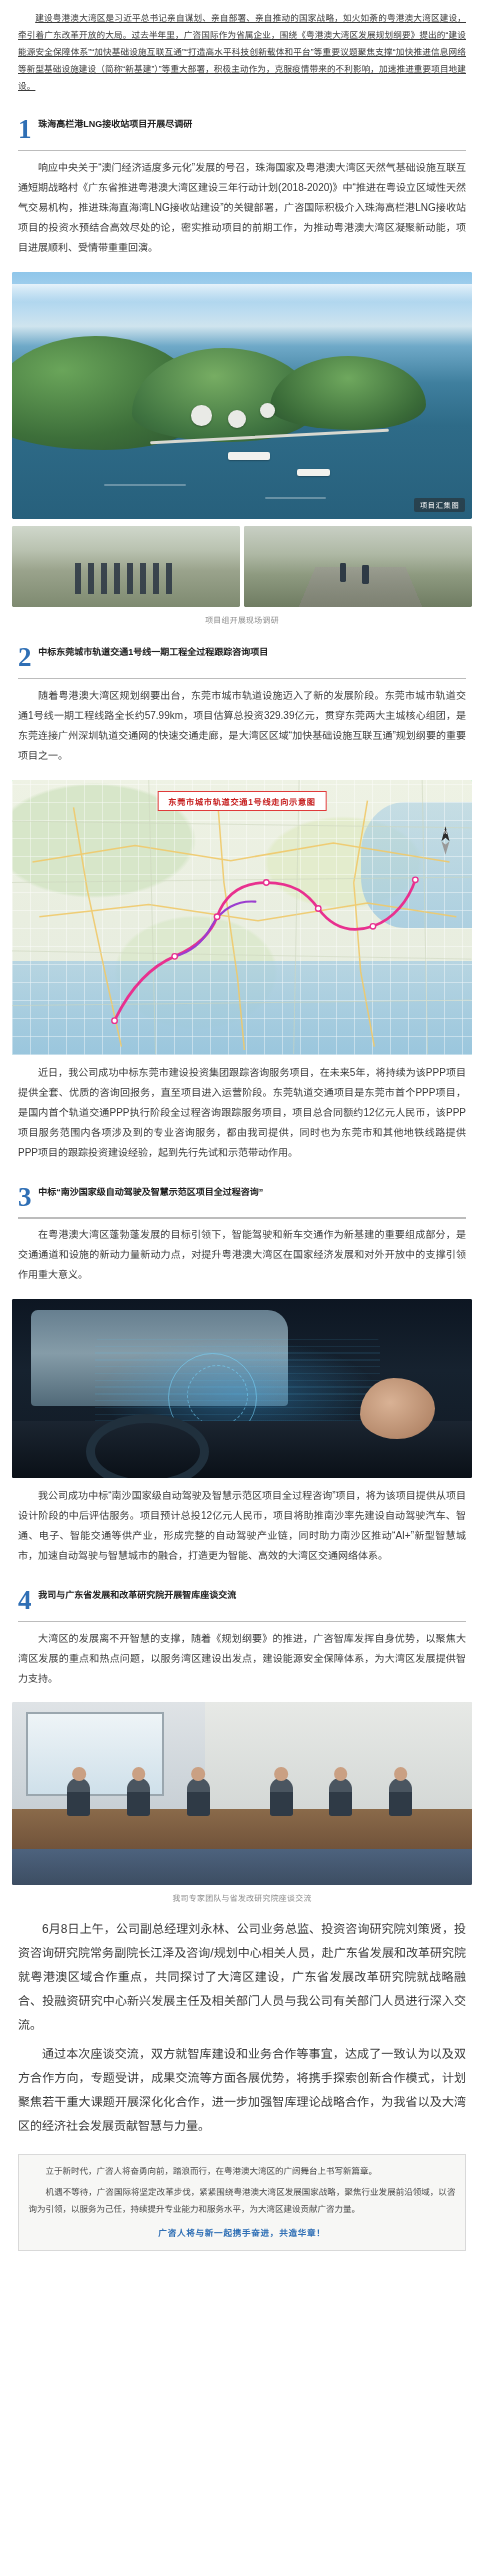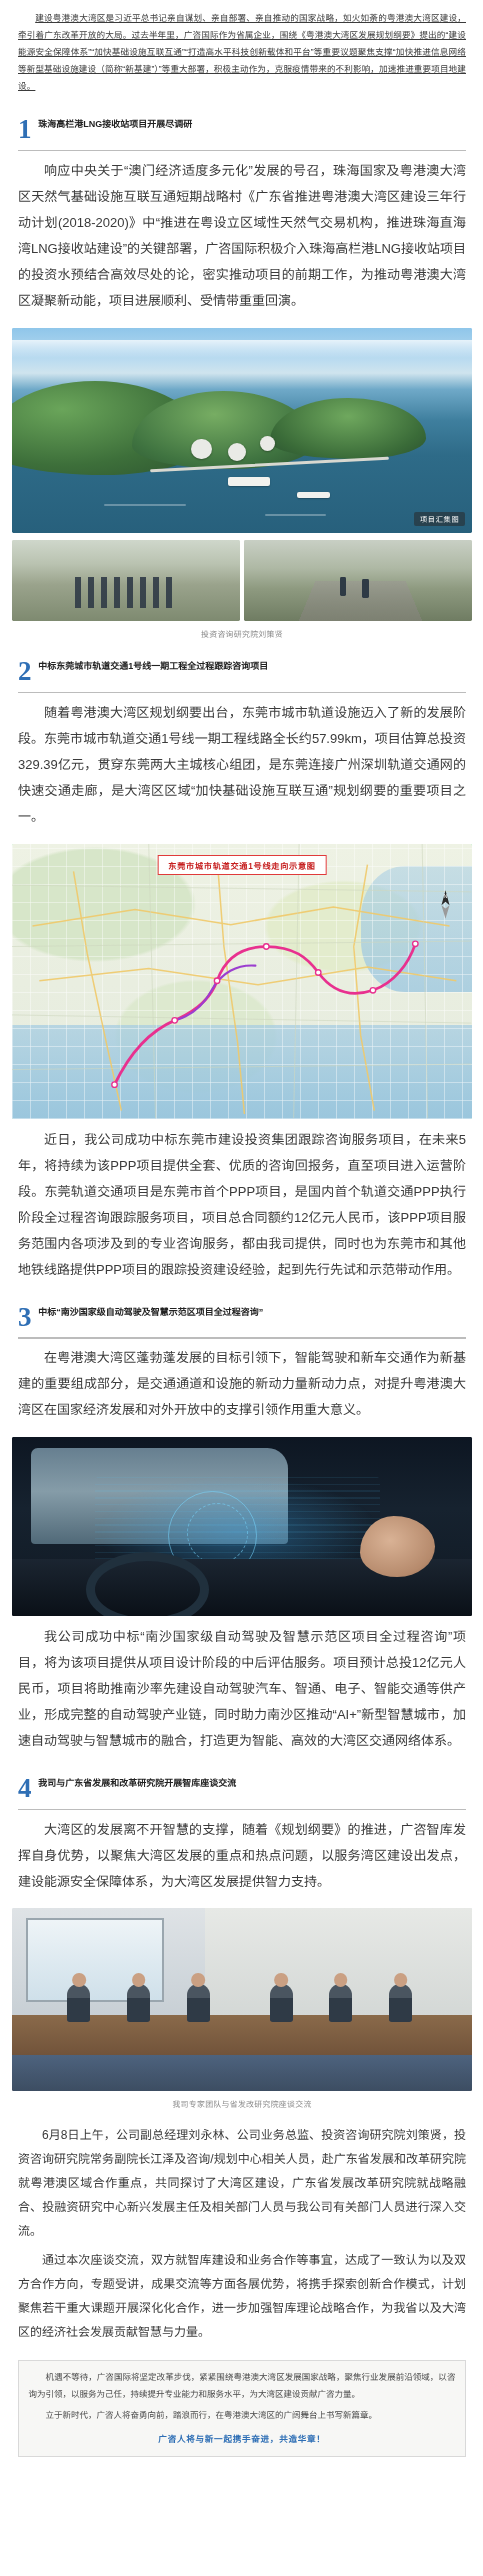--- a/index.html
+++ b/index.html
@@ -56,21 +56,21 @@
     text-align: justify;
   }
   .sec-rule {
     height: 1.4px;
     background: #bcbcbc;
     margin: 4.1px 18px 0 18px;
   }
 
   .body-text {
     padding: 6.8px 18px 2.7px 18px;
-    font-size: 13px;
+    font-size: 10px;
     line-height: 2.0;
     color: #3b3b3b;
     text-align: justify;
   }
   .body-text p { margin: 0 0 5.5px 0; text-indent: 2em; }
 
   
   .media { padding: 5.5px 12.3px 1.4px 12.3px; }
   .photo {
     width: 100%;
@@ -92,21 +92,21 @@
     background: rgba(40,40,40,0.55);
     color: #ffffff;
     font-size: 7.2px;
     padding: 2px 5.5px;
     border-radius: 2px;
     letter-spacing: 0.7px;
   }
 
   
   .photo-lng {
-    height: 205px;
+    height: 247px;
     background:
       linear-gradient(180deg, #8fc6ea 0%, #bcdcf0 16%, #cfe4ee 22%, #6fa9c8 30%, #3f7f9e 45%, #2e6b88 62%, #27607c 100%);
   }
   .photo-lng .cloudband {
     position: absolute; left: 0; right: 0; top: 12.3px; height: 18px;
     background: linear-gradient(180deg, rgba(255,255,255,0.75), rgba(255,255,255,0));
   }
   .photo-lng .island {
     position: absolute;
     border-radius: 50% 50% 46% 54% / 70% 66% 34% 30%;
@@ -369,21 +369,21 @@
       <div class="ph-site-a">
         <div class="grp"></div>
       </div>
       <div class="ph-site-b">
         <div class="road"></div>
         <div class="p1"></div>
         <div class="p2"></div>
       </div>
     </div>
   </div>
-  <div class="caption">投资咨询研究院刘策贤</div>
+  <div class="caption">项目组开展现场调研</div>
 
   <div class="sec-head">
     <div class="sec-num">2</div>
     <div class="sec-title-wrap">
       <div class="sec-title">中标东莞城市轨道交通1号线一期工程全过程跟踪咨询项目</div>
     </div>
   </div>
   <div class="sec-rule"></div>
 
   <div class="body-text">
@@ -505,19 +505,19 @@
     </div>
   </div>
   <div class="caption">我司专家团队与省发改研究院座谈交流</div>
 
   <div class="footer-text">
     <p>6月8日上午，公司副总经理刘永林、公司业务总监、投资咨询研究院刘策贤，投资咨询研究院常务副院长江泽及咨询/规划中心相关人员，赴广东省发展和改革研究院就粤港澳区域合作重点，共同探讨了大湾区建设，广东省发展改革研究院就战略融合、投融资研究中心新兴发展主任及相关部门人员与我公司有关部门人员进行深入交流。</p>
     <p>通过本次座谈交流，双方就智库建设和业务合作等事宜，达成了一致认为以及双方合作方向，专题受讲，成果交流等方面各展优势，将携手探索创新合作模式，计划聚焦若干重大课题开展深化化合作，进一步加强智库理论战略合作，为我省以及大湾区的经济社会发展贡献智慧与力量。</p>
   </div>
 
   <div class="outro-box">
+    <p>立于新时代，广咨人将奋勇向前，踏浪而行，在粤港澳大湾区的广阔舞台上书写新篇章。</p>
     <p>机遇不等待，广咨国际将坚定改革步伐，紧紧围绕粤港澳大湾区发展国家战略，聚焦行业发展前沿领域，以咨询为引领，以服务为己任，持续提升专业能力和服务水平，为大湾区建设贡献广咨力量。</p>
-    <p>立于新时代，广咨人将奋勇向前，踏浪而行，在粤港澳大湾区的广阔舞台上书写新篇章。</p>
     <p class="slogan">广咨人将与新一起携手奋进，共造华章！</p>
   </div>
 
 </div>
 
 
 </body></html>

